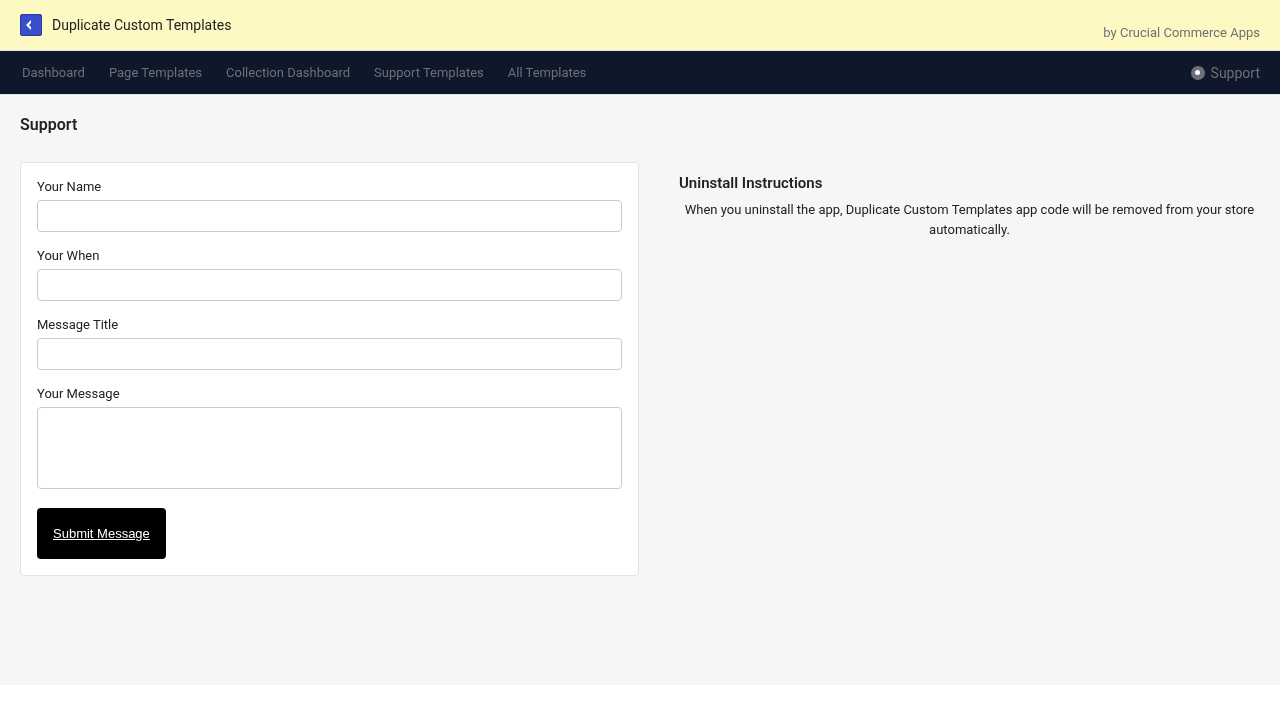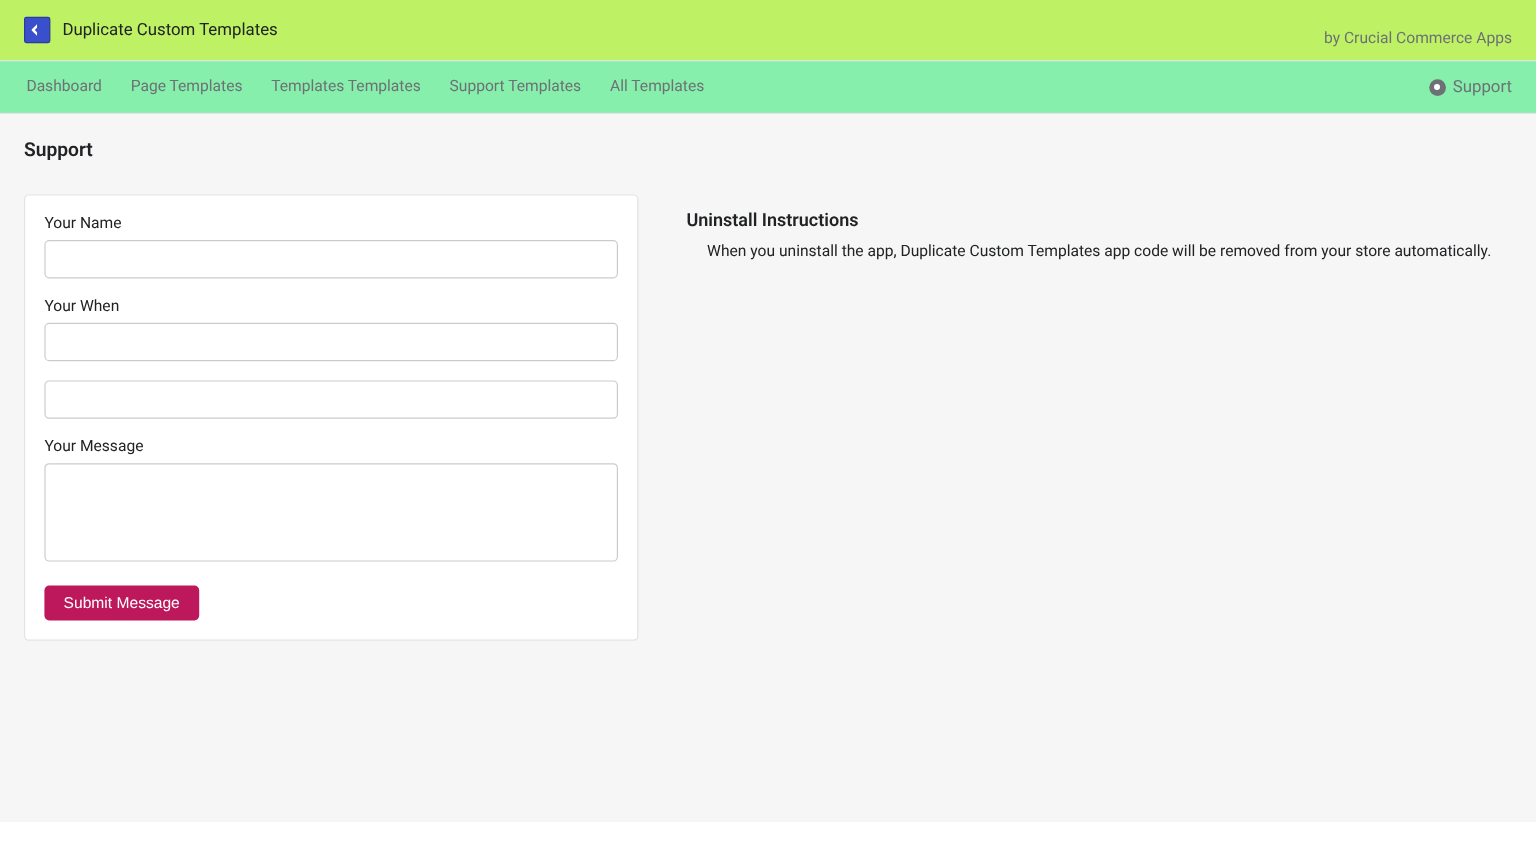--- a/index.html
+++ b/index.html
@@ -12,21 +12,21 @@
       background: #fff;
       color: #212b36;
       font-size: 14px;
     }
     .top-bar {
       display: flex;
       align-items: center;
       justify-content: space-between;
       padding: 10px 20px;
       border-bottom: 1px solid #e1e3e5;
-      background: #bef264;
+      background: #fef9c3;
     }
     .top-bar-left {
       display: flex;
       align-items: center;
       gap: 10px;
     }
     .app-icon {
       width: 22px;
       height: 22px;
       background: #3a4fcc;
@@ -49,21 +49,21 @@
     }
     .top-bar-right {
       font-size: 13px;
       color: #6d7175;
       margin-top: 15px;
     }
     .nav-bar {
       display: flex;
       align-items: center;
       justify-content: space-between;
-      background: #86efac;
+      background: #0f172a;
       border-bottom: 1px solid #e1e3e5;
       padding: 0 10px;
     }
     .nav-left {
       display: flex;
     }
     .nav-item {
       padding: 14px 12px;
       font-size: 13px;
       color: #6d7175;
@@ -106,21 +106,21 @@
     }
     .content-row {
       display: flex;
       gap: 40px;
     }
     .form-card {
       background: #fff;
       border: 1px solid #e1e3e5;
       border-radius: 4px;
       padding: 16px;
-      width: 512px;
+      width: 619px;
       box-shadow: 0 0 0 rgba(0,0,0,0);
     }
     .form-group {
       margin-bottom: 16px;
     }
     .form-label {
       display: block;
       font-size: 13px;
       color: #202223;
       margin-bottom: 6px;
@@ -139,27 +139,28 @@
       height: 82px;
       border: 1px solid #c9cccf;
       border-radius: 4px;
       padding: 6px 10px;
       font-size: 13px;
       background: #fff;
       resize: none;
       font-family: inherit;
     }
     .submit-btn {
-      background: #be185d;
+      background: #000000;
       color: #fff;
       border: none;
       border-radius: 4px;
-      padding: 7px 16px;
+      padding: 18px 16px;
       font-size: 13px;
       cursor: pointer;
+      text-decoration: underline;
     }
     .info-section {
       flex: 1;
       padding-top: 12px;
     }
     .info-heading {
       font-size: 15px;
       font-weight: 600;
       color: #202223;
       margin-bottom: 8px;
@@ -181,21 +182,21 @@
     </div>
     <span class="app-title">Duplicate Custom Templates</span>
   </div>
   <div class="top-bar-right">by Crucial Commerce Apps</div>
 </div>
 
 <div class="nav-bar">
   <div class="nav-left">
     <div class="nav-item">Dashboard</div>
     <div class="nav-item">Page Templates</div>
-    <div class="nav-item">Templates Templates</div>
+    <div class="nav-item">Collection Dashboard</div>
     <div class="nav-item">Support Templates</div>
     <div class="nav-item">All Templates</div>
   </div>
   <div class="nav-right">
     <span class="support-icon"></span>
     <span>Support</span>
   </div>
 </div>
 
 <div class="main-area">
@@ -205,20 +206,21 @@
     <div class="form-card">
       <div class="form-group">
         <label class="form-label">Your Name</label>
         <input type="text" class="form-input" style="">
       </div>
       <div class="form-group">
         <label class="form-label">Your When</label>
         <input type="text" class="form-input" style="">
       </div>
       <div class="form-group">
+        <label class="form-label">Message Title</label>
         <input type="text" class="form-input" style="">
       </div>
       <div class="form-group">
         <label class="form-label">Your Message</label>
         <textarea class="form-textarea" style=""></textarea>
       </div>
       <button class="submit-btn">Submit Message</button>
     </div>
 
     <div class="info-section">

